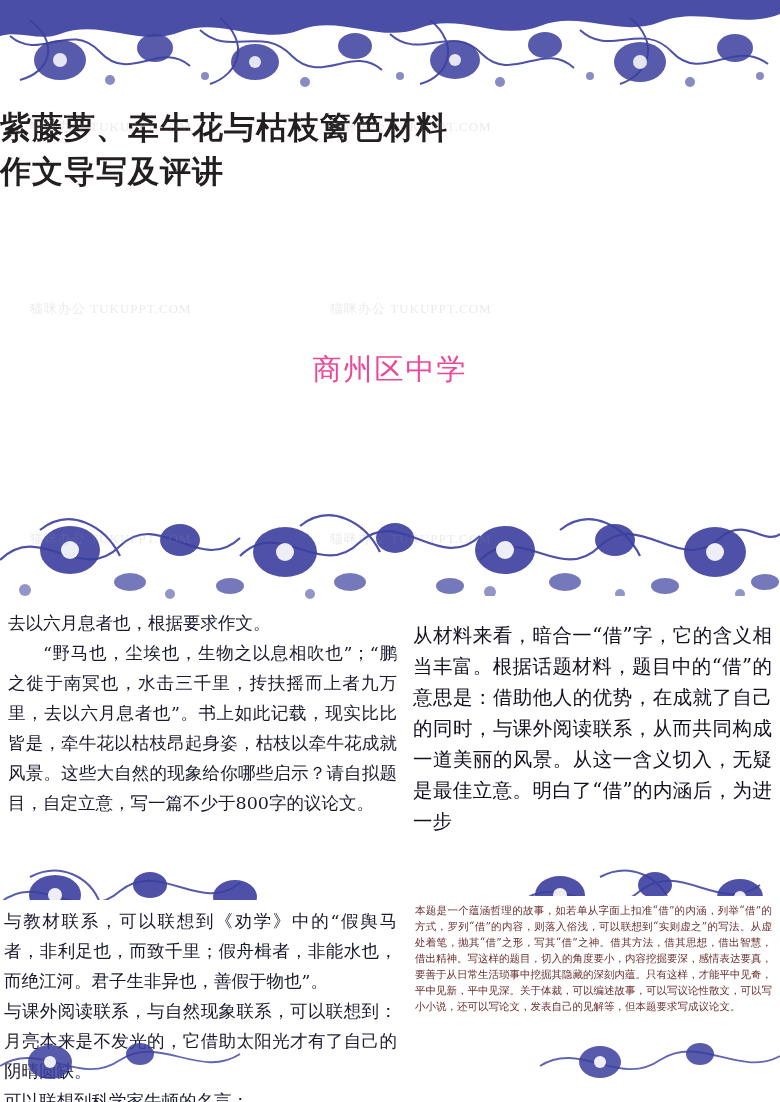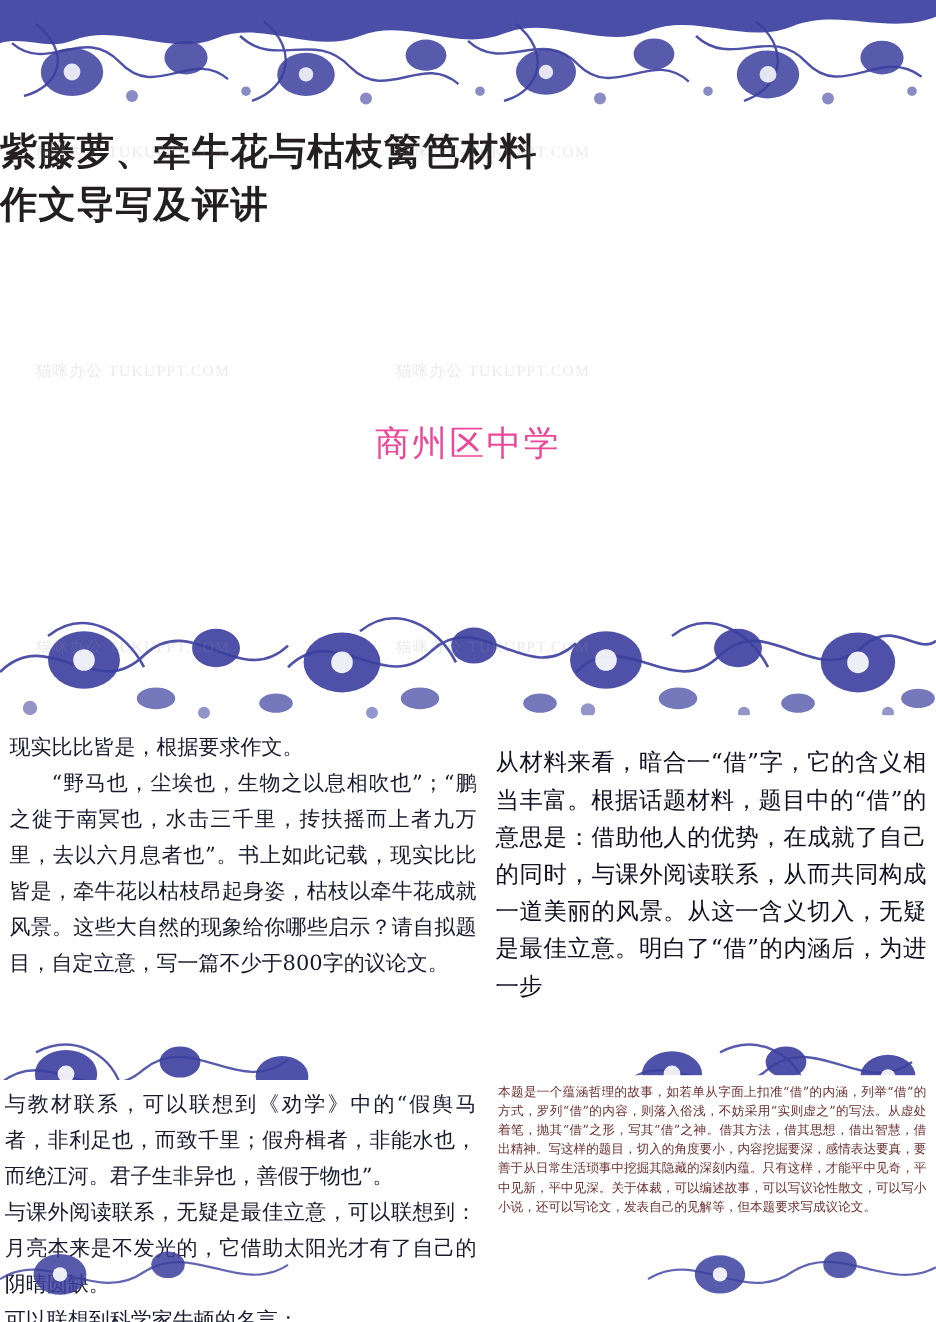--- a/index.html
+++ b/index.html
@@ -218,21 +218,21 @@
         <circle cx="310" cy="104" r="5"></circle>
           <circle cx="490" cy="102" r="6"></circle>
         <circle cx="620" cy="104" r="5"></circle>
           <circle cx="740" cy="104" r="5"></circle>
       </g>
     </svg>
   </div>
 
   <div class="panel panel-left-1">
     <div class="body-text">
-      <p>现实比比皆是，根据要求作文。</p>
+      <p>去以六月息者也，根据要求作文。</p>
       <p class="indent">“野马也，尘埃也，生物之以息相吹也”；“鹏之徙于南冥也，水击三千里，抟扶摇而上者九万里，去以六月息者也”。书上如此记载，现实比比皆是，牵牛花以枯枝昂起身姿，枯枝以牵牛花成就风景。这些大自然的现象给你哪些启示？请自拟题目，自定立意，写一篇不少于800字的议论文。</p>
     </div>
   </div>
 
   <div class="panel panel-right-1">
     <div class="right-text">
       <p>从材料来看，暗合一“借”字，它的含义相当丰富。根据话题材料，题目中的“借”的意思是：借助他人的优势，在成就了自己的同时，与课外阅读联系，从而共同构成一道美丽的风景。从这一含义切入，无疑是最佳立意。明白了“借”的内涵后，为进一步</p>
     </div>
   </div>
 
@@ -264,28 +264,28 @@
           <circle cx="505" cy="62" r="4"></circle>
         <circle cx="610" cy="60" r="5"></circle>
           <circle cx="700" cy="62" r="4"></circle>
       </g>
     </svg>
   </div>
 
   <div class="panel panel-left-2">
     <div class="body-text">
       <p>与教材联系，可以联想到《劝学》中的“假舆马者，非利足也，而致千里；假舟楫者，非能水也，而绝江河。君子生非异也，善假于物也”。</p>
-      <p>与课外阅读联系，无疑是最佳立意，可以联想到：月亮本来是不发光的，它借助太阳光才有了自己的阴晴圆缺。</p>
+      <p>与课外阅读联系，与自然现象联系，可以联想到：月亮本来是不发光的，它借助太阳光才有了自己的阴晴圆缺。</p>
       <p>可以联想到科学家牛顿的名言：</p>
     </div>
   </div>
 
   <div class="panel panel-right-2">
     <div class="small-text">
-      <p>本题是一个蕴涵哲理的故事，如若单从字面上扣准“借”的内涵，列举“借”的方式，罗列“借”的内容，则落入俗浅，不妨采用“实则虚之”的写法。从虚处着笔，抛其“借”之形，写其“借”之神。借其方法，借其思想，借出智慧，借出精神。写这样的题目，切入的角度要小，内容挖掘要深，感情表达要真，要善于从日常生活琐事中挖掘其隐藏的深刻内蕴。只有这样，才能平中见奇，平中见新，平中见深。关于体裁，可以编述故事，可以写议论性散文，可以写小小说，还可以写论文，发表自己的见解等，但本题要求写成议论文。</p>
+      <p>本题是一个蕴涵哲理的故事，如若单从字面上扣准“借”的内涵，列举“借”的方式，罗列“借”的内容，则落入俗浅，可以联想到“实则虚之”的写法。从虚处着笔，抛其“借”之形，写其“借”之神。借其方法，借其思想，借出智慧，借出精神。写这样的题目，切入的角度要小，内容挖掘要深，感情表达要真，要善于从日常生活琐事中挖掘其隐藏的深刻内蕴。只有这样，才能平中见奇，平中见新，平中见深。关于体裁，可以编述故事，可以写议论性散文，可以写小小说，还可以写论文，发表自己的见解等，但本题要求写成议论文。</p>
     </div>
   </div>
 
   <div class="ornament orn-bot">
     <svg viewBox="0 0 780 70" preserveAspectRatio="none" xmlns="http://www.w3.org/2000/svg">
       <g fill="none" stroke="#3b3f9e" stroke-width="1.8" opacity="0.8">
         <path d="M0,34 C40,8 80,56 120,28 C160,2 200,48 240,22"></path>
         <path d="M540,34 C580,8 620,56 660,28 C700,2 740,46 780,24"></path>
       </g>
       <g fill="#3b3f9e" opacity="0.85">

